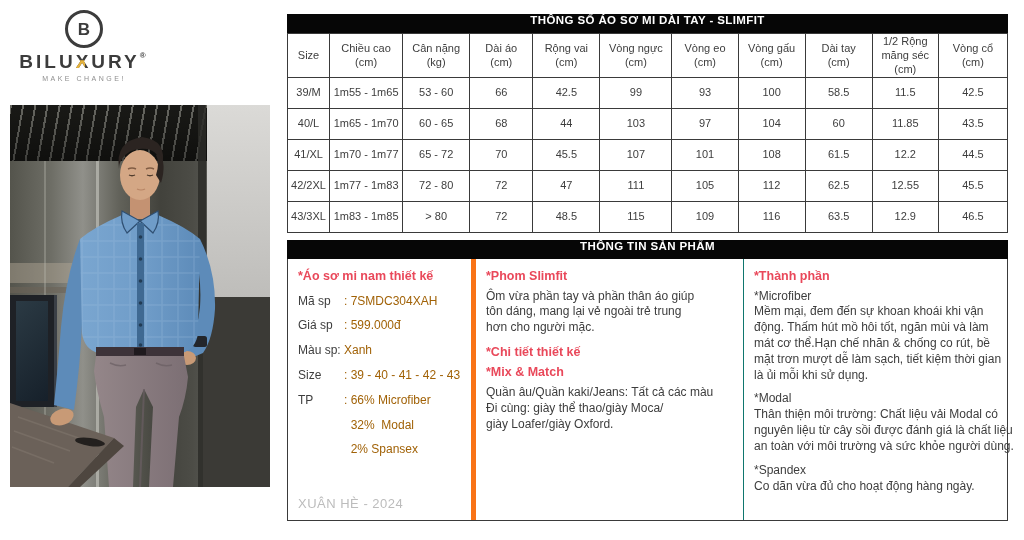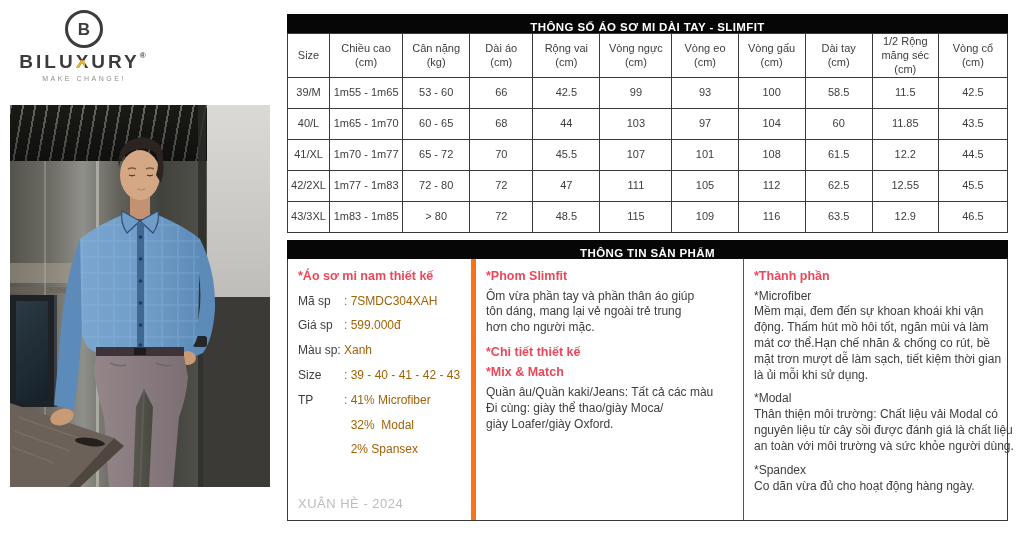--- a/index.html
+++ b/index.html
@@ -31,21 +31,21 @@
   .ph-ceiling:after{content:"";position:absolute;inset:0;background:linear-gradient(180deg,rgba(0,0,0,.25),rgba(0,0,0,.55));}
   .ph-wall{position:absolute;left:197px;top:0;width:63px;height:200px;
     background:linear-gradient(180deg,#dbdad7,#bdbcb9);}
   .ph-cab{position:absolute;left:193px;top:192px;width:67px;height:190px;background:#3b3a36;}
   .ph-framedark{position:absolute;left:188px;top:0;width:8px;height:382px;background:#2c2c28;opacity:.85;}
   .ph-monitor{position:absolute;left:0;top:190px;width:44px;height:112px;background:#1e2126;border-right:3px solid #3a3f46;}
   .ph-monitor:after{content:"";position:absolute;inset:6px;background:linear-gradient(135deg,#2b3a44,#16202a);}
   .ph-svg{position:absolute;inset:0;}
 
   
-  .bar{position:absolute;background:#060606;color:#ffffff;display:flex;align-items:flex-end;justify-content:center;
+  .bar{position:absolute;background:#060606;color:#ffffff;display:flex;align-items:flex-start;justify-content:center;
        font-weight:bold;font-size:11.5px;letter-spacing:.4px;}
   .bar-top{left:287px;top:14px;width:721px;height:19px;}
   .bar-info{left:287px;top:240px;width:721px;height:19px;}
 
   
   .size-table{position:absolute;left:287px;top:33px;width:721px;border-collapse:collapse;table-layout:fixed;}
   .size-table th,.size-table td{border:1px solid #3a3a3a;text-align:center;vertical-align:middle;
        font-size:11px;color:#3d3d3d;padding:1px 2px;white-space:pre-line;line-height:1.25;}
   .size-table th{height:41px;font-weight:normal;}
   .size-table td{height:28px;}
@@ -273,21 +273,21 @@
     <div class="field-row">
       <span class="field-label">Màu sp:</span>
       <span class="field-value">Xanh</span>
     </div>
     <div class="field-row">
       <span class="field-label">Size</span>
       <span class="field-value">: 39 - 40 - 41 - 42 - 43</span>
     </div>
     <div class="field-row">
       <span class="field-label">TP</span>
-      <span class="field-value">: 41% Microfiber</span>
+      <span class="field-value">: 66% Microfiber</span>
     </div>
     <div class="field-row">
       <span class="field-label"></span>
       <span class="field-value">  32%  Modal</span>
     </div>
     <div class="field-row">
       <span class="field-label"></span>
       <span class="field-value">  2% Spansex</span>
     </div>
     <div class="season">XUÂN HÈ - 2024</div>

